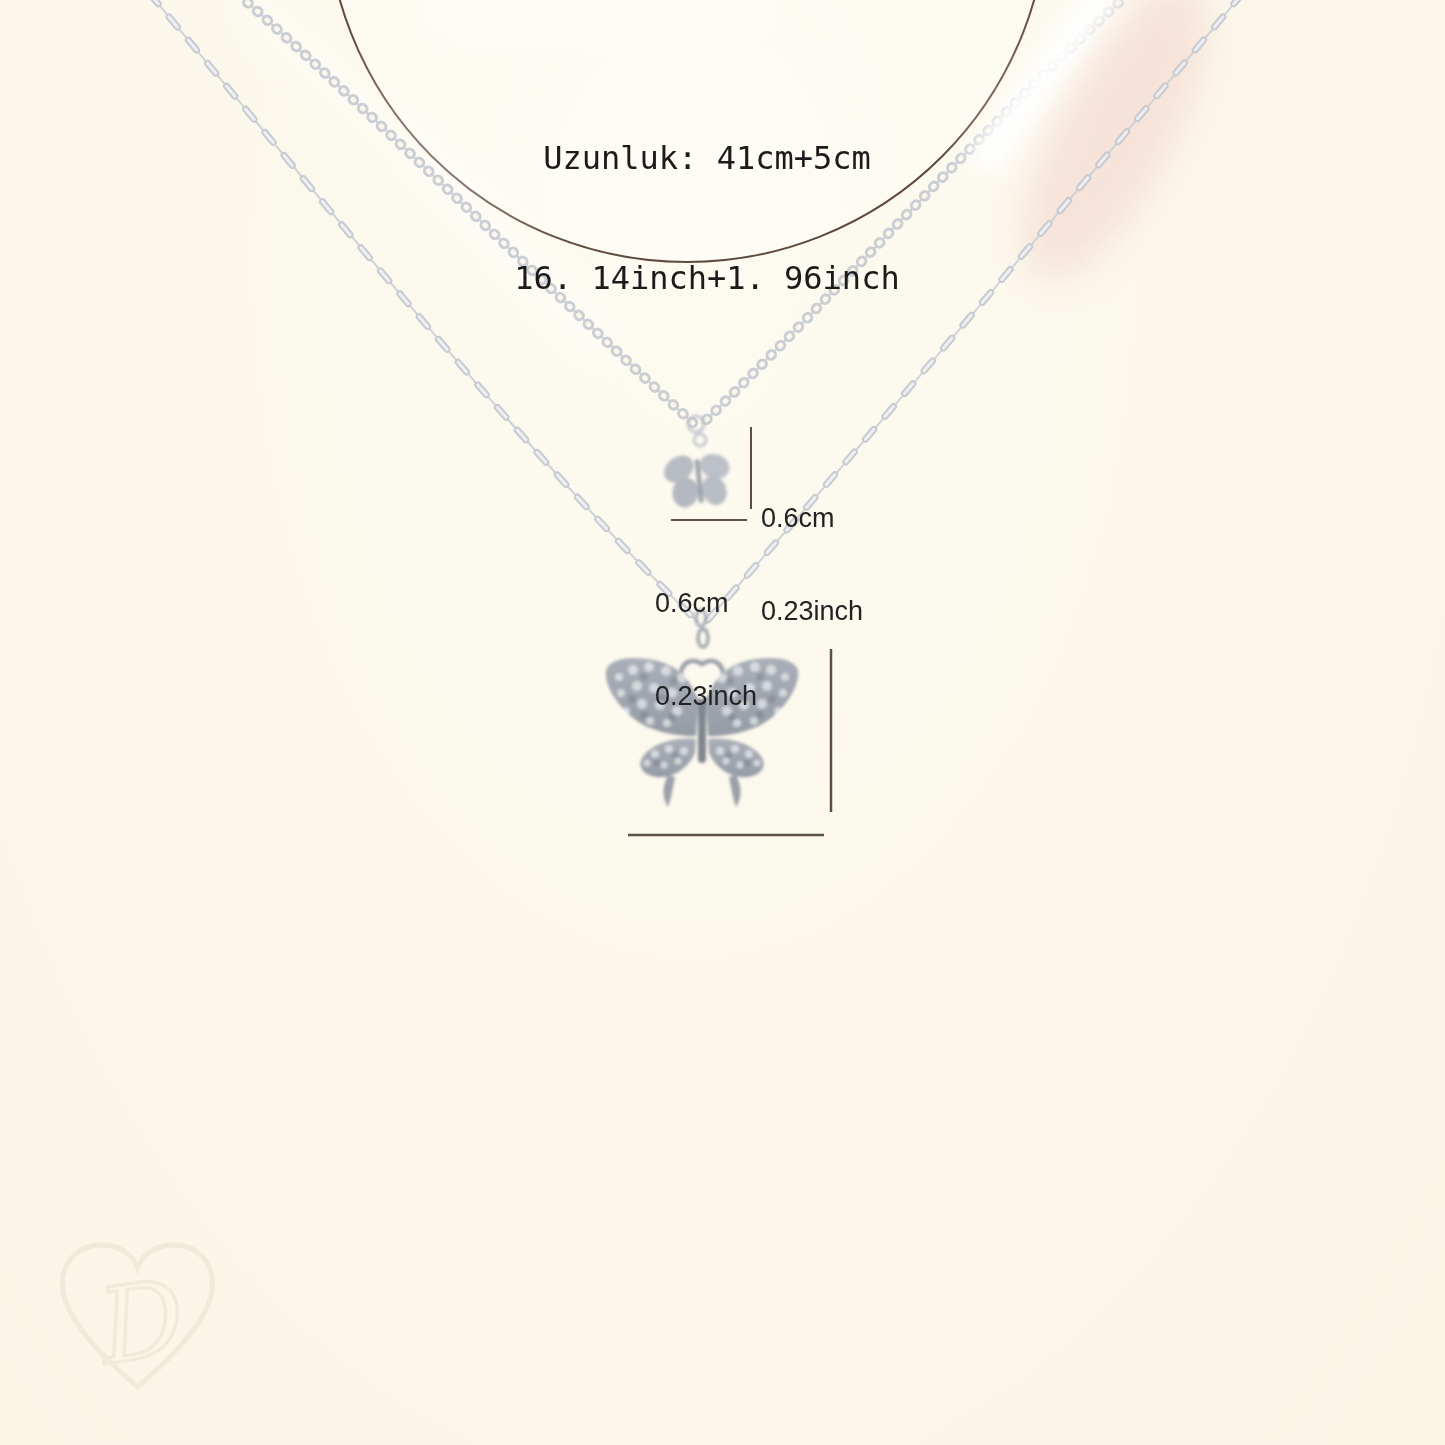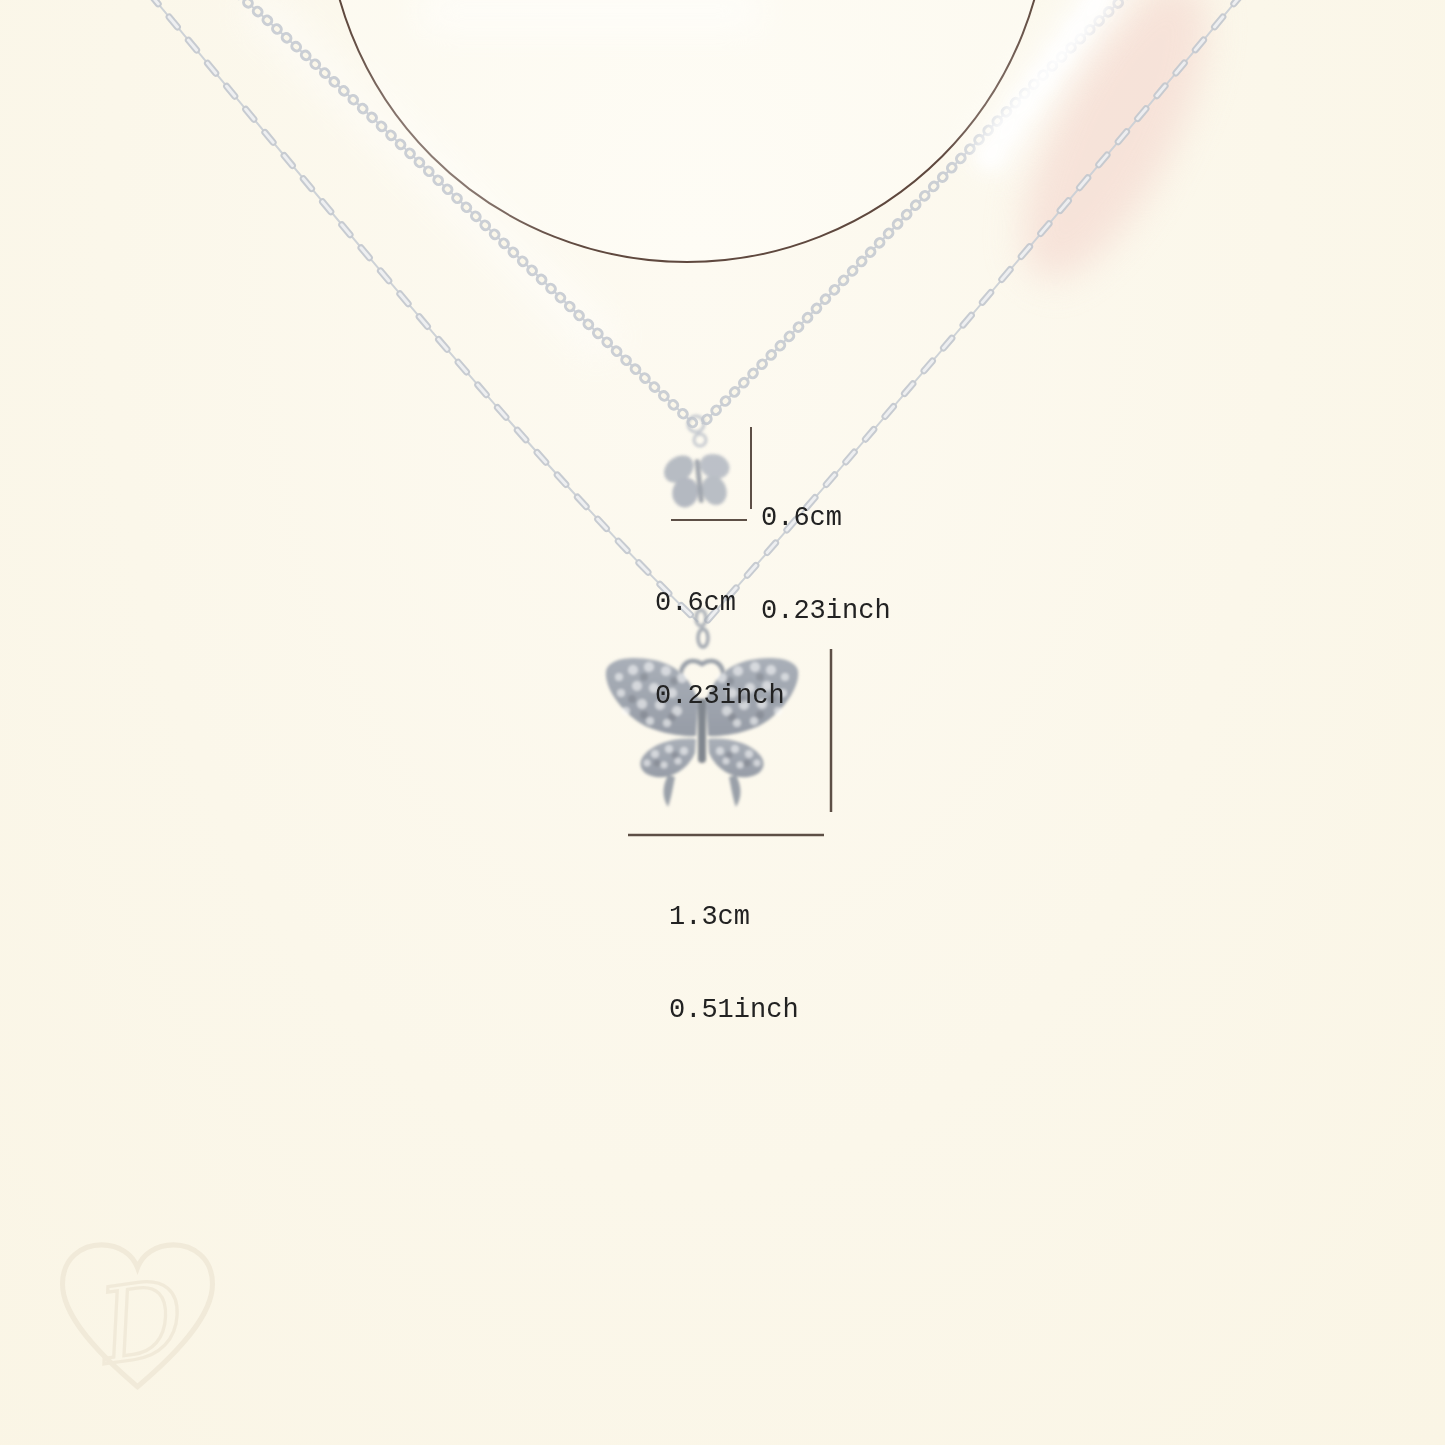--- a/index.html
+++ b/index.html
@@ -12,21 +12,21 @@
   }
   .art{position:absolute;left:0;top:0;width:1445px;height:1445px;}
   .length-label{
     position:absolute;left:377px;top:58px;width:660px;
     text-align:center;color:#1b1b1b;
     font-family:"DejaVu Sans Mono", monospace;
     font-size:32px;line-height:40px;letter-spacing:0px;white-space:pre;
   }
   .dim{
     position:absolute;color:#222222;
-    font-family:Liberation Mono, monospace;
+    font-family:Liberation Sans, sans-serif;
     font-size:27px;line-height:31px;white-space:pre;
   }
   .dim-small-h{left:761px;top:441px;}
   .dim-small-w{left:655px;top:526px;}
   .dim-large-h{left:839px;top:713px;}
   .dim-large-w{left:669px;top:840px;}
 </style>
 </head>
 <body>
 
@@ -153,30 +153,30 @@
     </g>
 
     <g stroke="#4c3d34" stroke-width="2" opacity="0.9">
       <path d="M751,427 V509"></path>
       <path d="M671,520 H747"></path>
       <path d="M831,649 V812" stroke-width="2.5"></path>
       <path d="M628,835 H824" stroke-width="2.5"></path>
     </g>
   </svg>
 
+  <div class="length-label">
+    <div>Uzunluk: 41cm+5cm</div>
+    <div>16. 14inch+1. 96inch</div>
+  </div>
 
   <div class="dim dim-small-h">
     <div>0.6cm</div>
     <div>0.23inch</div>
   </div>
 
   <div class="dim dim-small-w">
     <div>0.6cm</div>
     <div>0.23inch</div>
   </div>
 
 
-  <div class="dim dim-large-w">
-    <div>1.3cm</div>
-    <div>0.51inch</div>
-  </div>
 
 </div>
 
 </body></html>

